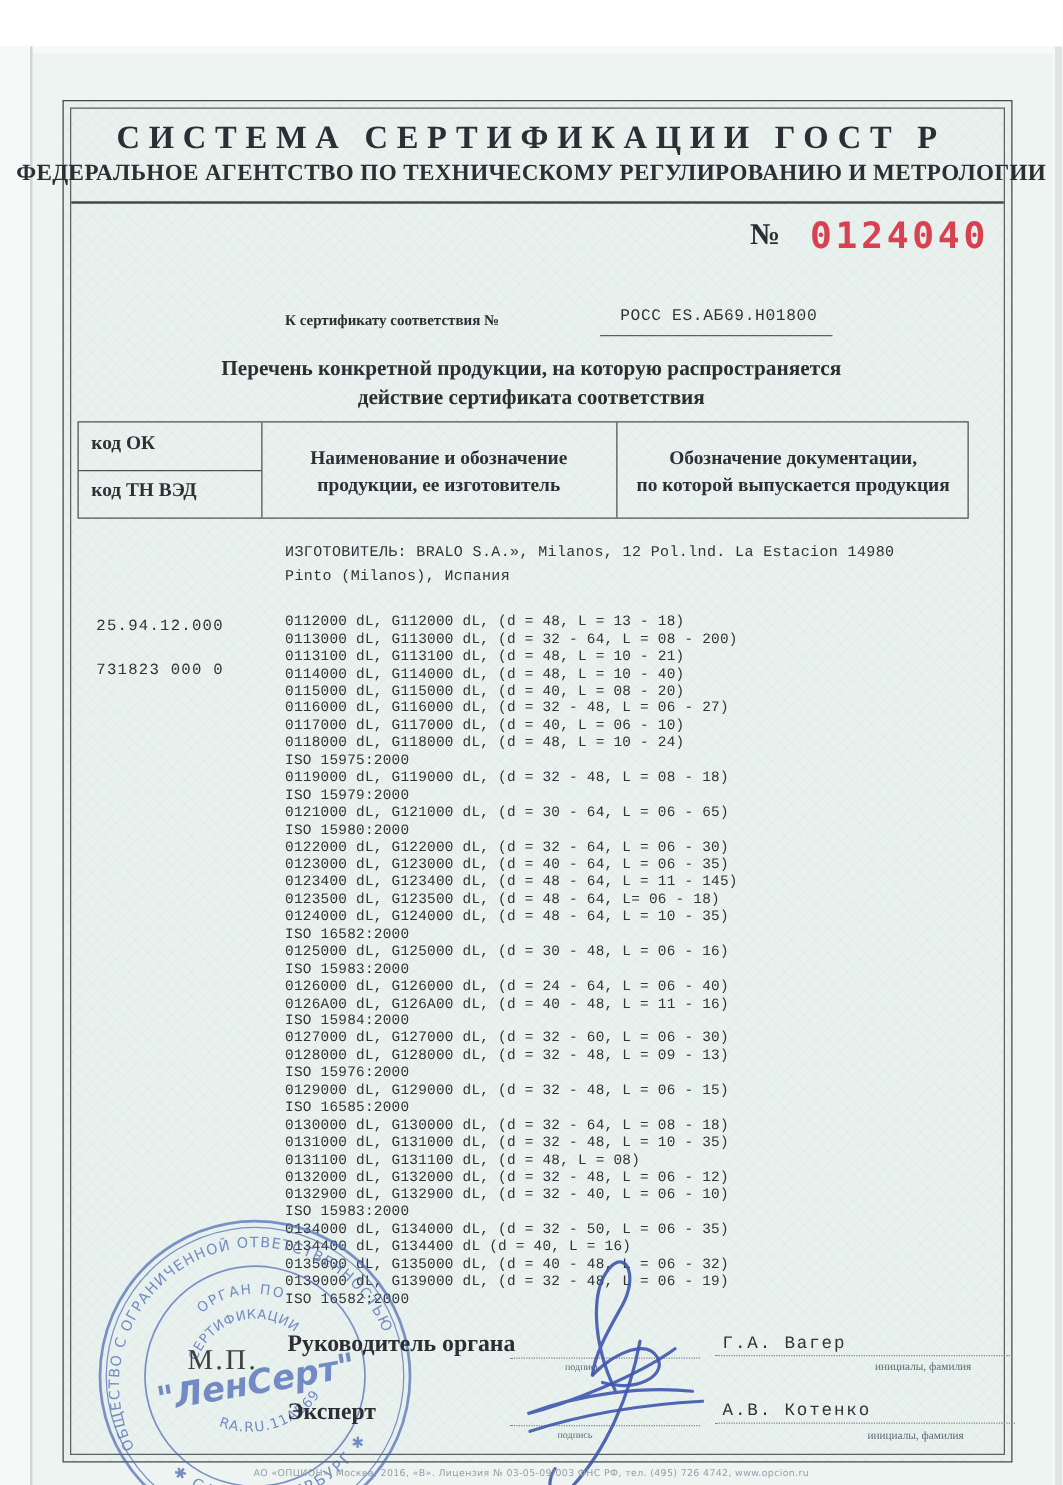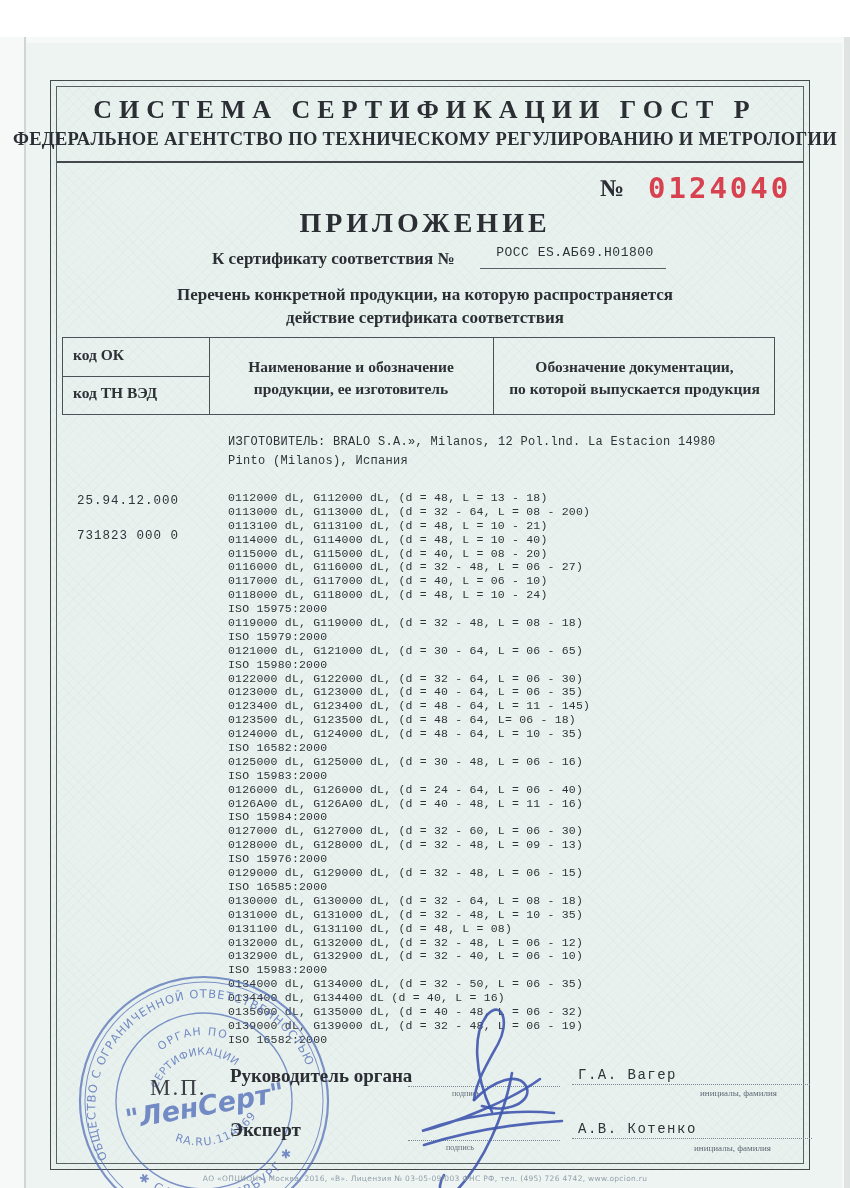--- a/index.html
+++ b/index.html
@@ -39,21 +39,21 @@
     font-size:18.5px; font-weight:bold; letter-spacing:0.3px; color:#2b2e33; }
   .header-rule { left:57px; top:124px; width:746px; height:2px; background:#44484a; }
 
   .form-no { left:600px; top:138px; font-size:24px; font-weight:bold; color:#2b2e33; }
   .form-no-digits { left:648px; top:134px; font-family:"DejaVu Sans Mono", monospace;
     font-size:29px; letter-spacing:3px; color:#d84250; font-weight:bold; }
 
   .doc-title { left:0; top:170px; width:850px; text-align:center;
     font-size:28px; font-weight:bold; letter-spacing:4px; color:#2b2e33; }
 
-  .cert-label { left:212px; top:212px; font-size:17px; font-weight:bold; color:#2b2e33; }
+  .cert-label { left:228px; top:212px; font-size:12px; font-weight:bold; color:#2b2e33; }
   .cert-value { left:482px; top:208px; width:186px; text-align:center;
     font-family:"Liberation Mono", monospace; font-size:13px; letter-spacing:0.5px; color:#33373b; }
   .cert-underline { left:480px; top:231px; width:186px; height:1px; background:#5a6065; }
 
   .subtitle { left:0; width:850px; text-align:center; font-size:17px; font-weight:bold; color:#2b2e33; }
   .subtitle1 { top:248px; }
   .subtitle2 { top:271px; }
 
   
   .cert-table { left:62px; top:300px; width:713px; height:78px; border:1.2px solid #4b5154; }
@@ -116,21 +116,20 @@
   <div class="frame-outer abs"></div>
   <div class="frame-inner abs"></div>
 
   <div class="abs sys-title">СИСТЕМА СЕРТИФИКАЦИИ ГОСТ Р</div>
   <div class="abs agency">ФЕДЕРАЛЬНОЕ АГЕНТСТВО ПО ТЕХНИЧЕСКОМУ РЕГУЛИРОВАНИЮ И МЕТРОЛОГИИ</div>
   <div class="abs header-rule"></div>
 
   <div class="abs form-no">№</div>
   <div class="abs form-no-digits">0124040</div>
 
-  <div class="abs doc-title">ПРИЛОЖЕНИЕ</div>
 
   <div class="abs cert-label">К сертификату соответствия №</div>
   <div class="abs cert-value mono">РОСС ES.АБ69.Н01800</div>
   <div class="abs cert-underline"></div>
 
   <div class="abs subtitle subtitle1">Перечень конкретной продукции,  на которую распространяется</div>
   <div class="abs subtitle subtitle2">действие сертификата соответствия</div>
 
   <div class="abs cert-table">
     <div class="tbl-vline tbl-v1"></div>

